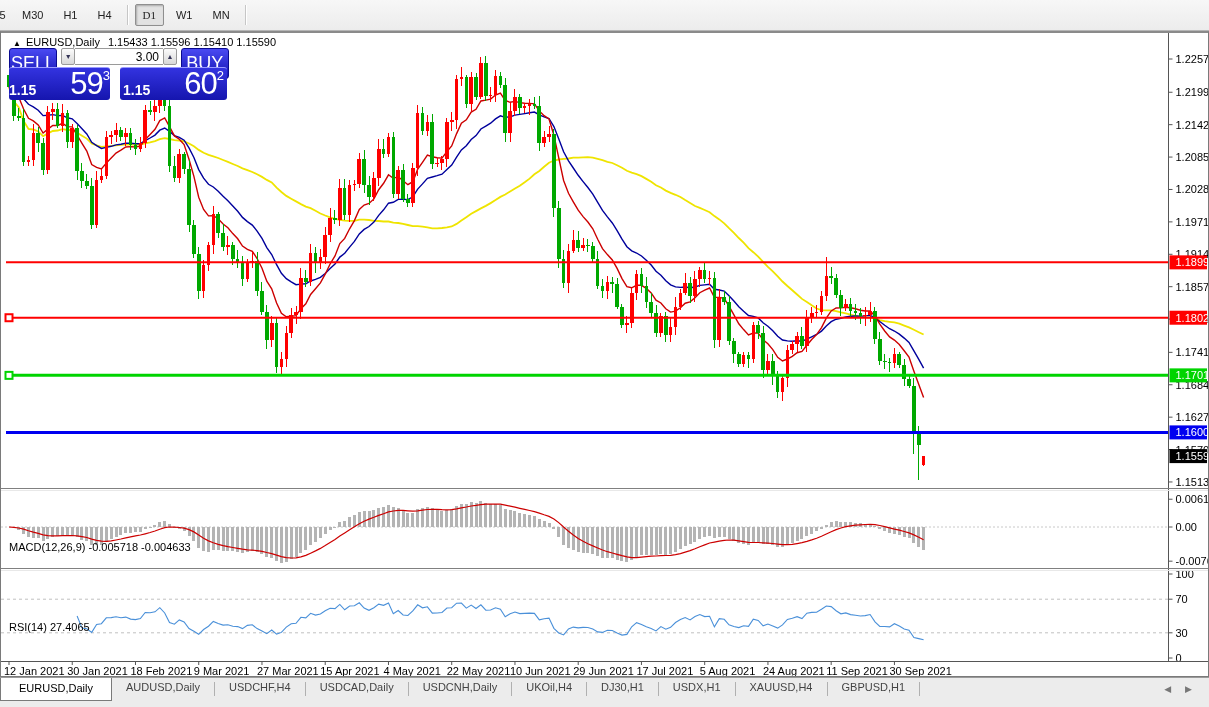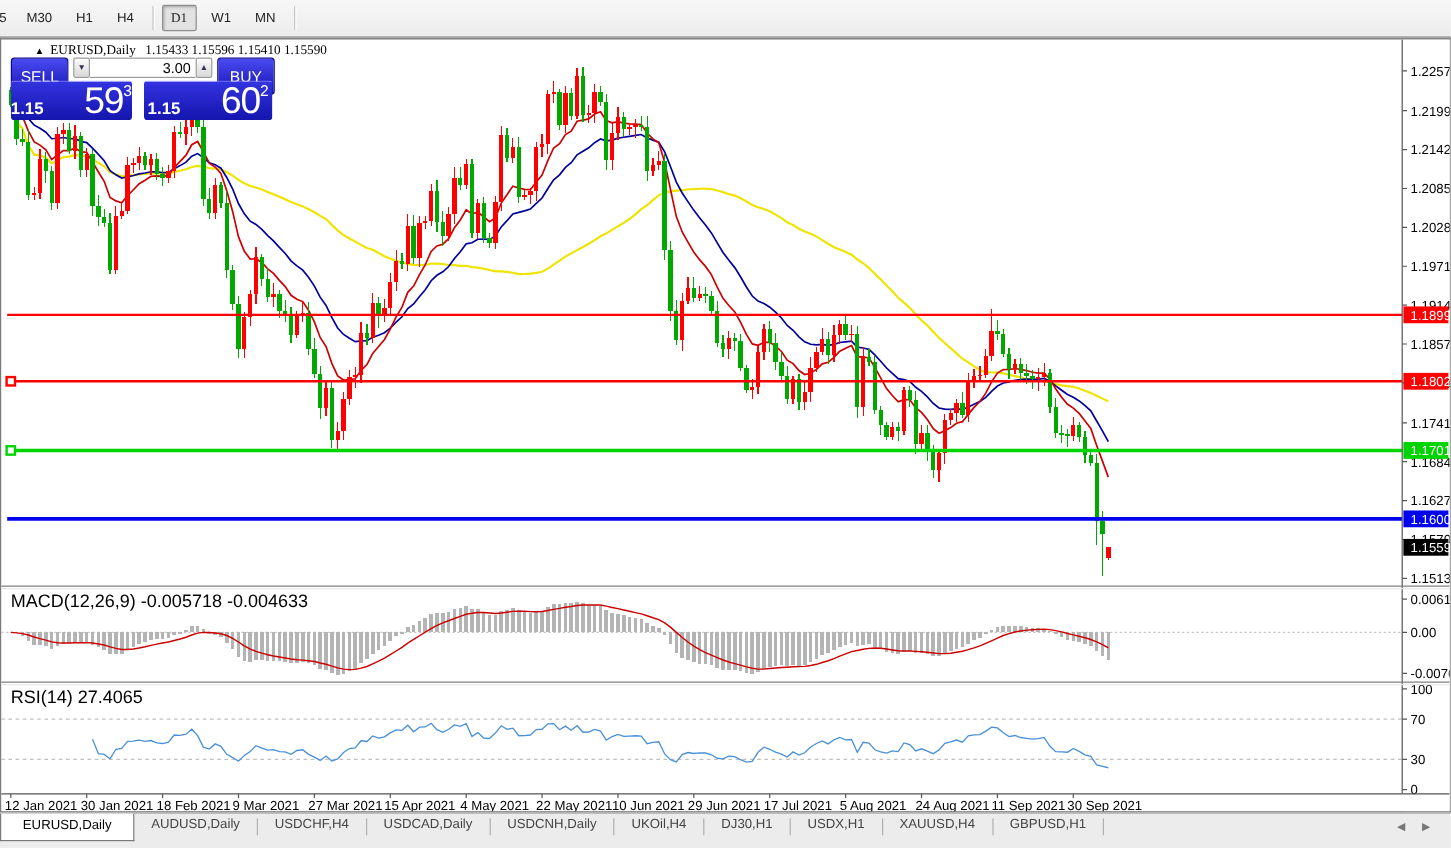--- a/index.html
+++ b/index.html
@@ -16,30 +16,30 @@
     border-radius:2px; cursor:pointer; }
   .tf.cut { min-width:12px; padding:0 3px 0 0; margin-left:-2px; }
   .tf.active { background:#e2e2e2; border:1px solid #8f8f8f; box-shadow:inset 1px 1px 2px rgba(0,0,0,.25);font-family:Liberation Serif, serif; }
   .tbsep { width:1px; height:20px; background:#c6c6c6; margin:0 5px; box-shadow:1px 0 0 #fff; }
 
   
   .chart-window { position:absolute; left:0; top:31px; width:1209px; height:646px;
     background:#fff; border:1px solid #7a7a7a; border-top:2px solid #8a8a8a; }
   .chart-window svg { position:absolute; left:0; top:0; }
 
-  .chart-title { position:absolute; left:28px; top:3px; font-size:11px; color:#000; z-index:5; white-space:nowrap;font-family:Liberation Serif, serif; }
+  .chart-title { position:absolute; left:12px; top:3px; font-size:11px; color:#000; z-index:5; white-space:nowrap; }
   .chart-title .tri { font-size:8px; margin-right:5px; cursor:pointer; }
   .chart-title .sym { margin-right:8px; }
 
-  .ind-label { position:absolute; left:8px; font-size:15px; color:#000; z-index:5; white-space:nowrap; }
+  .ind-label { position:absolute; left:8px; font-size:11px; color:#000; z-index:5; white-space:nowrap;margin-top:48px; }
 
   
   .trade-panel { position:absolute; left:8px; top:15px; width:220px; z-index:6; }
   .tp-row1 { display:flex; height:17px; }
-  .btn-trade { width:49px; height:31px; color:#fff; font-size:13px; text-align:center; line-height:15px;
+  .btn-trade { width:49px; height:31px; color:#fff; font-size:18px; text-align:center; line-height:15px;
     background:linear-gradient(#4a4af2,#1212b2); border:1px solid #0a0a90; border-radius:3px; cursor:pointer; }
   .spin { width:14px; height:17px; background:linear-gradient(#fcfcfc,#d8d8d8); border:1px solid #9a9a9a;
     border-radius:2px; font-size:7px; color:#335; line-height:14px; text-align:center; cursor:pointer; }
   .vol-field { width:88px; height:17px; border:1px solid #9a9a9a; border-left:none; border-right:none;
     font-family:"Liberation Sans",sans-serif; font-size:12px; text-align:right; padding-right:4px; color:#000; }
   .gap { width:4px; }
   .tp-row2 { display:flex; margin-top:2px; }
   .tile { height:33px; color:#fff; background:linear-gradient(#3333e0,#1515ae); border-radius:3px;
     border-top:1px solid #9a9aff; display:flex; align-items:flex-end; justify-content:center;
     padding-bottom:2px; cursor:pointer; }

